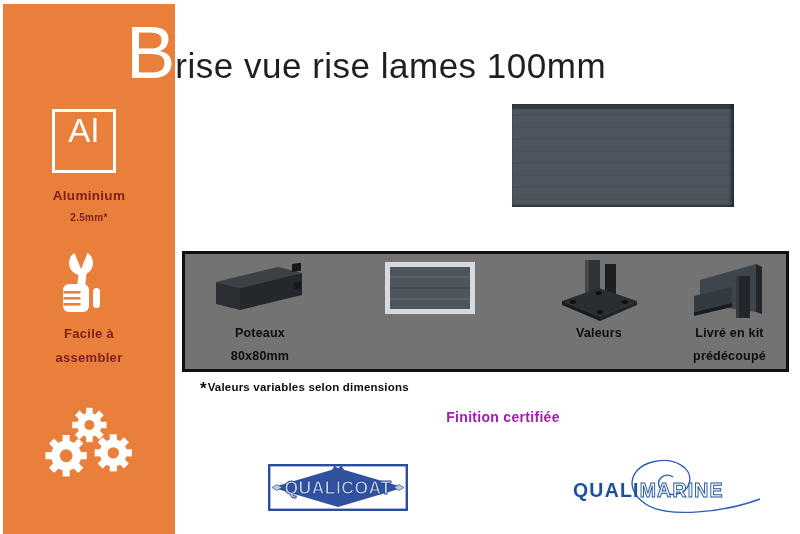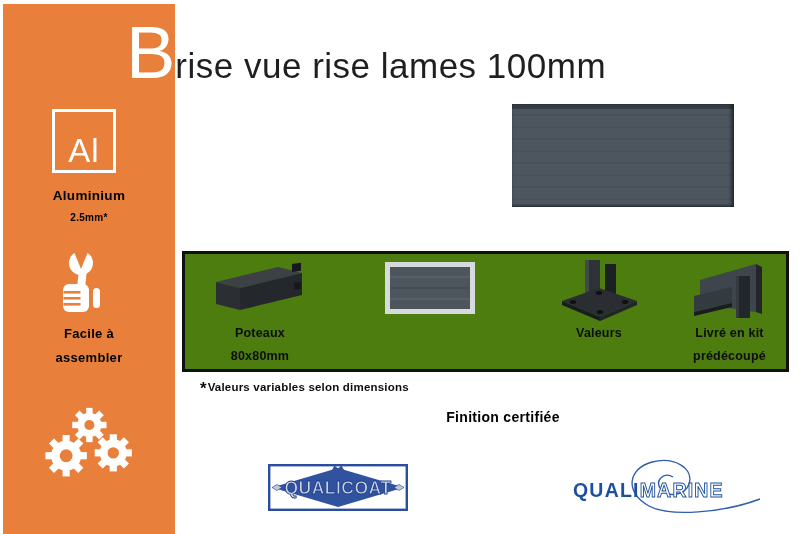--- a/index.html
+++ b/index.html
@@ -7,25 +7,25 @@
     width:800px;height:534px;position:relative;background:#ffffff;
     font-family:"Liberation Sans",sans-serif;overflow:hidden;
   }
   
   .sidebar{
     position:absolute;left:3px;top:4px;width:172px;height:530px;
     background:#E8803C;
   }
   .sb-label{
     position:absolute;left:0;width:100%;text-align:center;
-    color:#000000;font-weight:700;font-size:13px;letter-spacing:.3px;
+    color:#7f1d1d;font-weight:700;font-size:13px;letter-spacing:.3px;
   }
   .al-box{
     position:absolute;left:49px;top:105px;width:58px;height:58px;
-    border:3px solid #ffffff;display:flex;align-items:flex-end;justify-content:center;
+    border:3px solid #ffffff;display:flex;align-items:flex-start;justify-content:center;
     color:#ffffff;font-size:33px;font-weight:400;letter-spacing:1px;
   }
   .sb-icon{position:absolute;display:block}
   
   .title{
     position:absolute;left:126px;top:16px;display:flex;align-items:baseline;
     white-space:nowrap;
   }
   .title .initial{color:#ffffff;font-size:74px;line-height:1;font-weight:400}
   .title .rest{color:#1f1f1f;font-size:35px;line-height:1;font-weight:400;letter-spacing:.5px}
@@ -33,41 +33,41 @@
   .panel{
     position:absolute;left:512px;top:104px;width:222px;height:103px;
     background:
       linear-gradient(#353d46 0 5px, rgba(0,0,0,0) 5px),
       repeating-linear-gradient(180deg,#4d555e 0 10px,#485059 10px 12px);
     box-shadow: inset -3px 0 3px rgba(15,20,26,.55), inset 0 -2px 2px rgba(15,20,26,.4);
   }
   
   .features{
     position:absolute;left:182px;top:251px;width:601px;height:115px;
-    border:3px solid #101010;background:#4d7c0f;
+    border:3px solid #101010;background:#737373;
   }
   .fcell{position:absolute;top:0;height:100%}
   .fcell.c1{left:0;width:150px}
   .fcell.c2{left:150px;width:190px}
   .fcell.c3{left:340px;width:148px}
   .fcell.c4{left:488px;width:113px}
   .fimg{display:block;margin:8px auto 0}
   .fl1,.fl2{
     position:absolute;left:0;width:100%;text-align:center;
     color:#0d0d0d;font-size:12.5px;font-weight:700;letter-spacing:.2px;
   }
   .fl1{top:72px}
   .fl2{top:95px}
   
   .footnote{position:absolute;left:200px;top:380px;display:flex;color:#0d0d0d}
   .footnote .star{font-size:17px;font-weight:700;line-height:1;margin-right:1px}
   .footnote .fn-text{font-size:11.5px;font-weight:700;margin-top:1px;letter-spacing:.2px}
   .finition{
     position:absolute;left:388px;top:409px;width:230px;text-align:center;
-    color:#000000;font-size:14px;font-weight:700;letter-spacing:.3px;
+    color:#a21caf;font-size:14px;font-weight:700;letter-spacing:.3px;
   }
   .logo-qualicoat{position:absolute;left:268px;top:464px}
   .logo-qualimarine{position:absolute;left:565px;top:450px}
 </style>
 </head>
 <body>
 
 <div class="sidebar">
 
   <div class="al-box">

